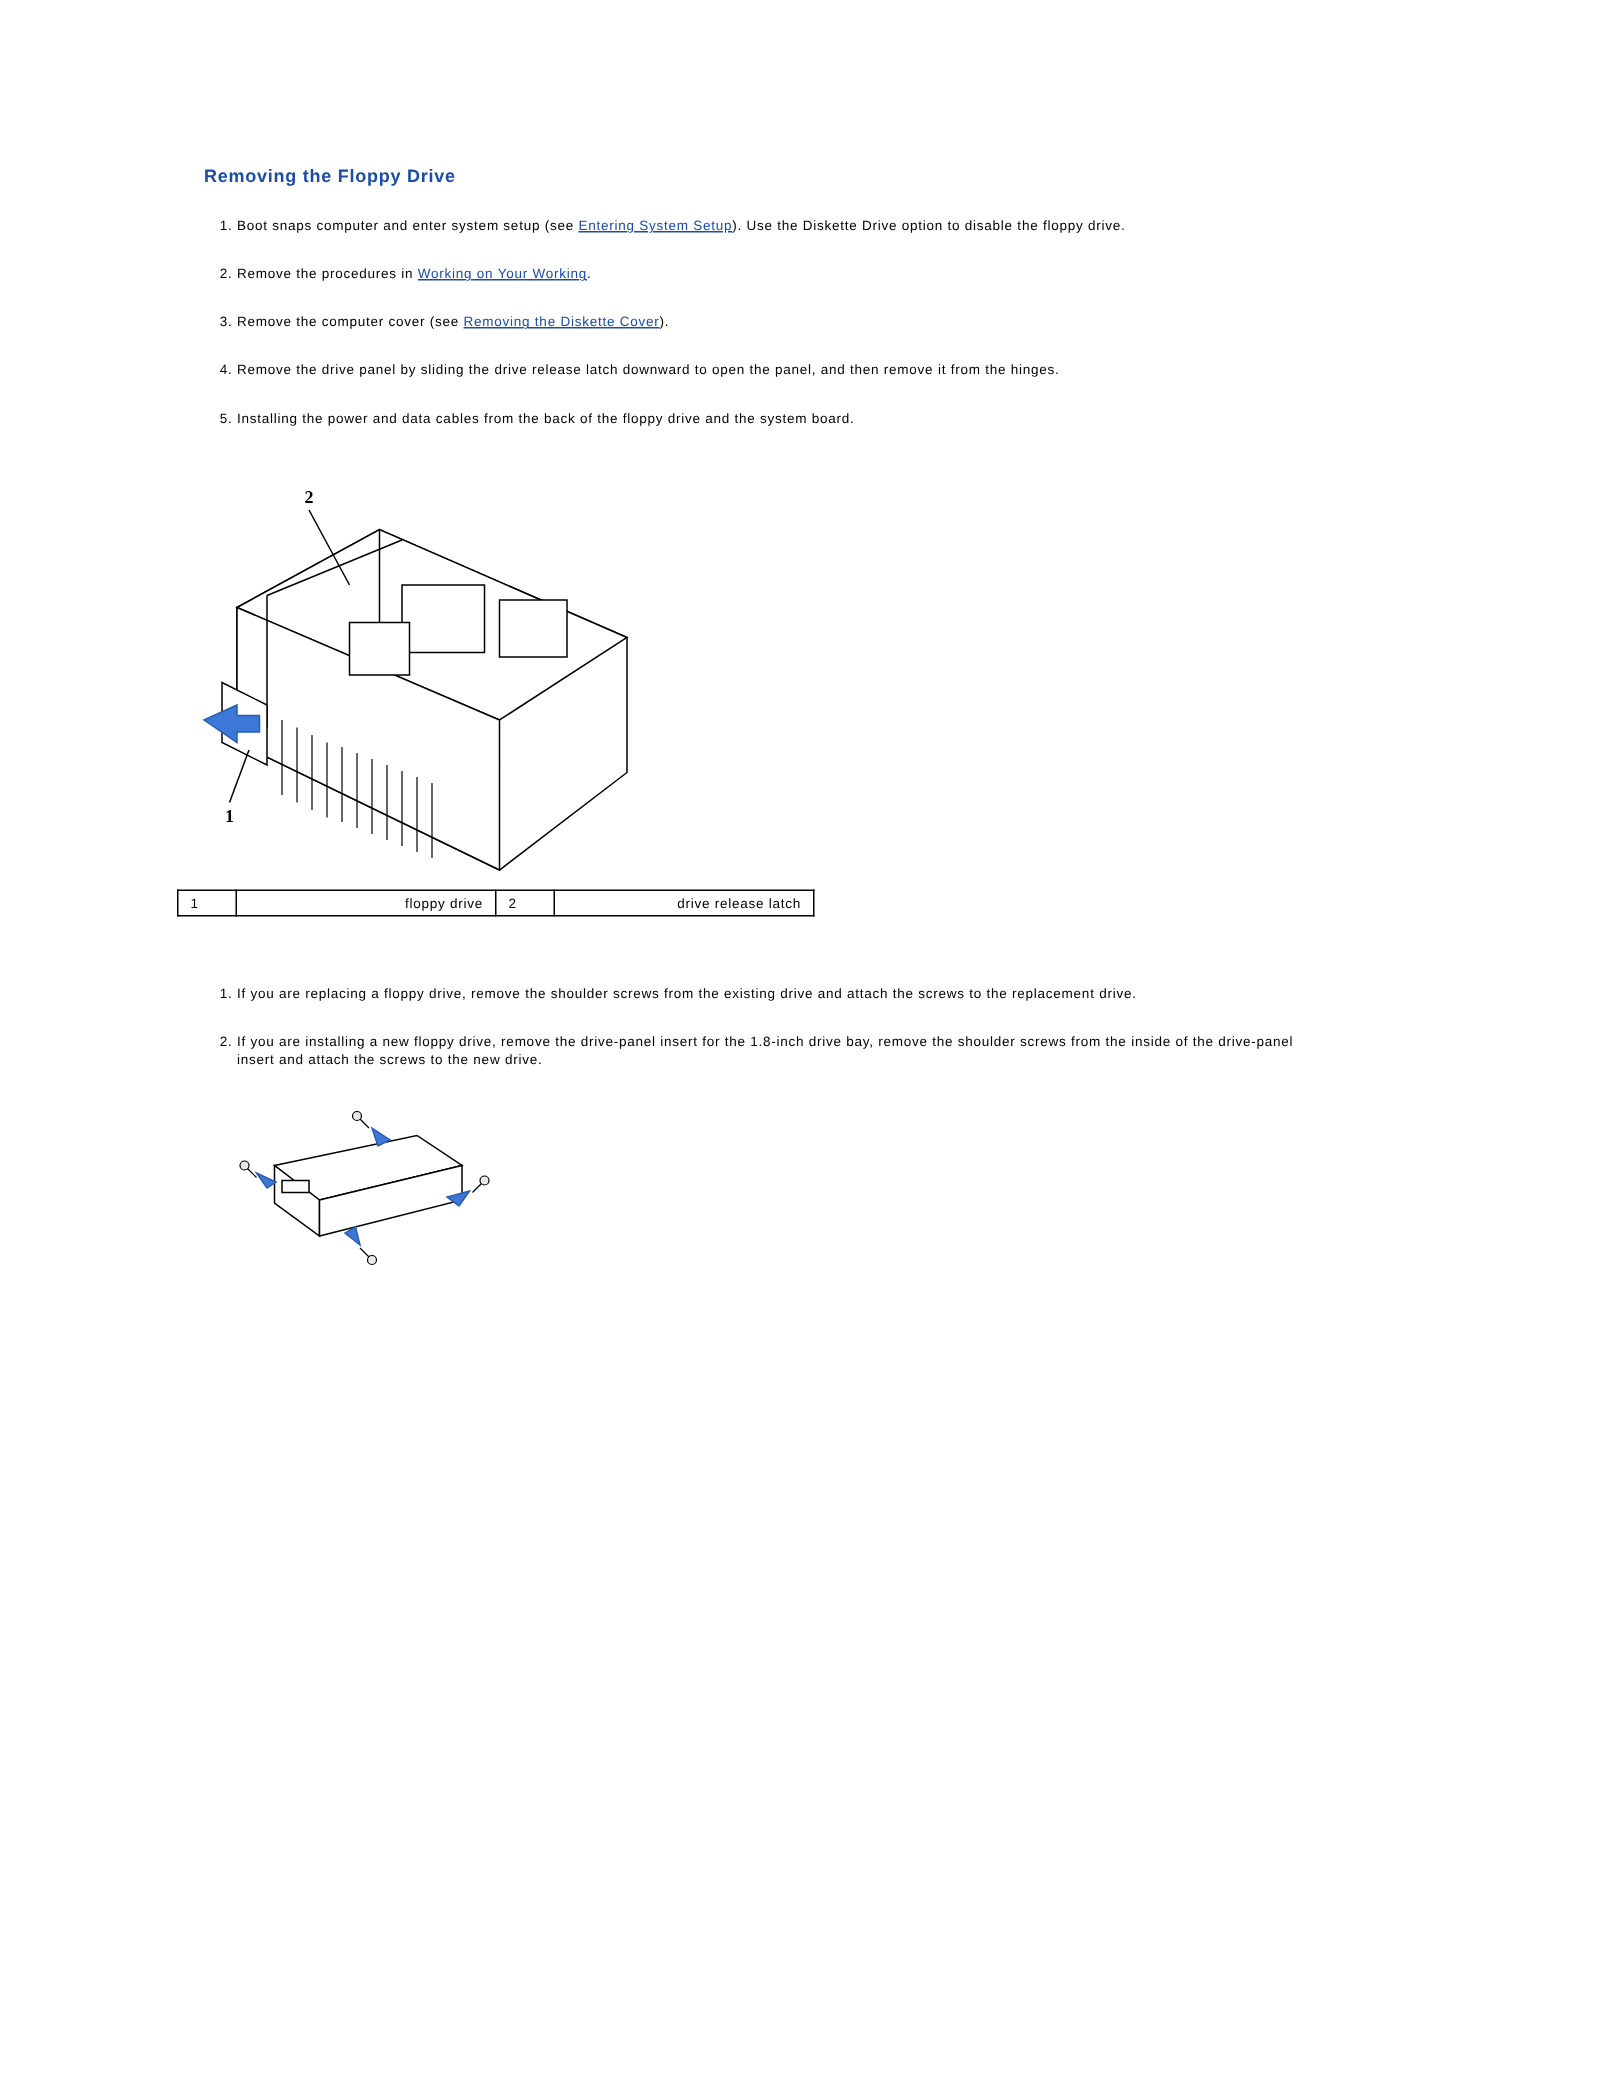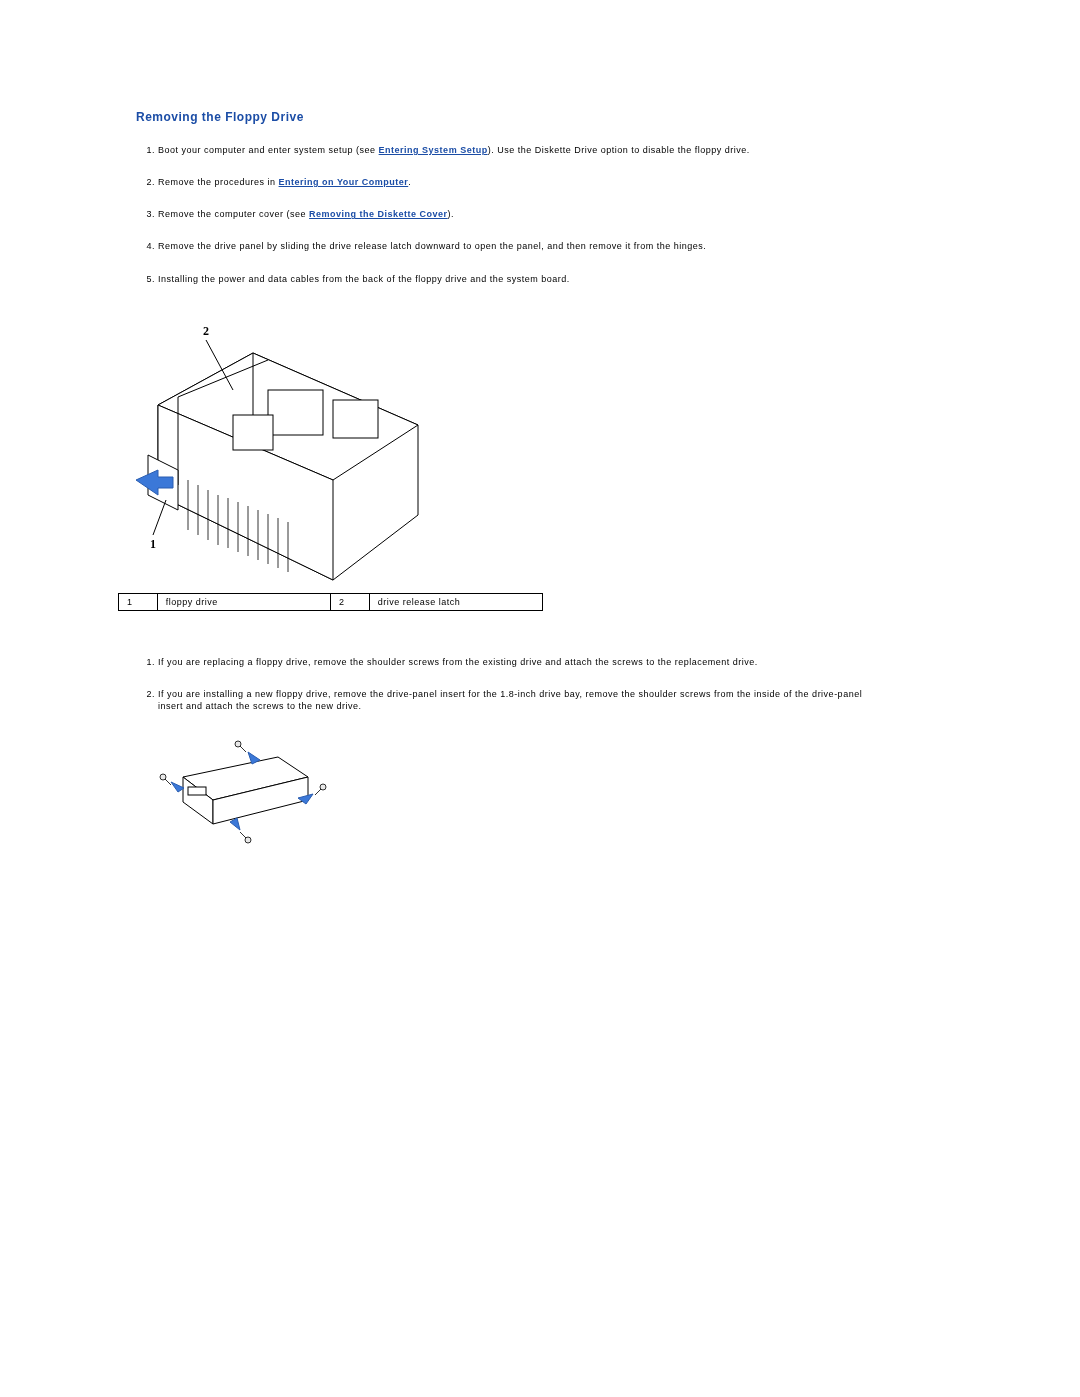--- a/index.html
+++ b/index.html
@@ -31,61 +31,60 @@
     margin: 0 0 0 0;
   }
   ol.steps > li {
     margin: 0 0 20px 0;
     line-height: 1.35;
   }
   a.link {
     color: #1b4da6;
     text-decoration: underline;
     cursor: pointer;
-    font-weight: bold;
   }
   .diagram {
     width: 320px;
     height: 280px;
     margin: 0 0 8px 0;
   }
   .legend {
     border-collapse: collapse;
     width: 425px;
     margin: 0 0 25px 0;
   }
   .legend td {
     border: 1px solid #000;
     padding: 3px 8px;
     font-size: 9px;
   }
   .legend td.n { width: 18px; text-align: left; }
-  .legend td.lab { width: 140px; }
+  .legend td.lab { width: 140px; text-align: right; }
   .diagram2 {
     width: 195px;
     height: 120px;
     margin: 5px 0 18px 20px;
   }
   .sect2 {
     margin-top: 45px;
   }
 </style>
 </head>
 <body>
 
 <div class="page">
 
   <h2 class="section">Removing the Floppy Drive</h2>
 
   <ol class="steps">
     <li>
-      <span>Boot your computer and enter system setup (see </span><a class="link">Entering System Setup</a><span>). Use the Diskette Drive option to disable the floppy drive.</span>
+      <span>Boot snaps computer and enter system setup (see </span><a class="link">Entering System Setup</a><span>). Use the Diskette Drive option to disable the floppy drive.</span>
     </li>
     <li>
-      <span>Remove the procedures in </span><a class="link">Entering on Your Computer</a><span>.</span>
+      <span>Remove the procedures in </span><a class="link">Working on Your Working</a><span>.</span>
     </li>
     <li>
       <span>Remove the computer cover (see </span><a class="link">Removing the Diskette Cover</a><span>).</span>
     </li>
     <li>Remove the drive panel by sliding the drive release latch downward to open the panel, and then remove it from the hinges.</li>
     <li>Installing the power and data cables from the back of the floppy drive and the system board.</li>
   </ol>
 
   <div class="diagram">
     <svg viewBox="0 0 320 280" width="320" height="280">

